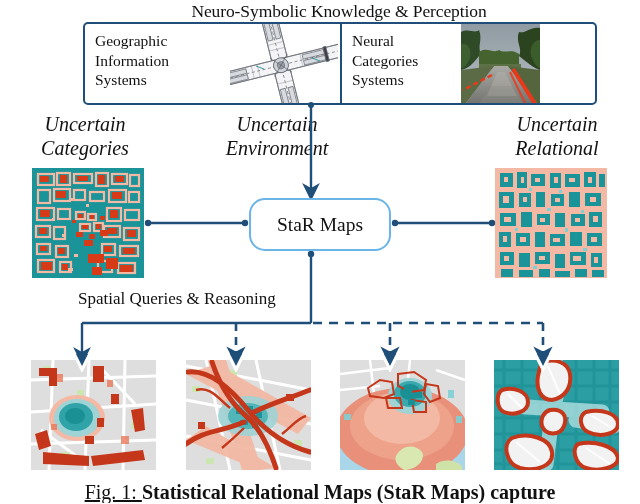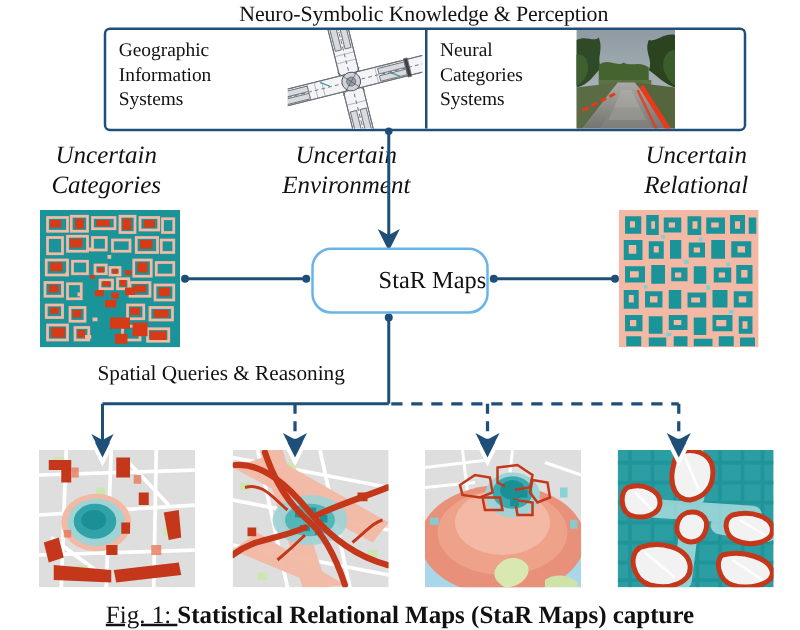--- a/index.html
+++ b/index.html
@@ -104,21 +104,21 @@
   
   #star-node {
     left: 249px; top: 198px;
     width: 142px; height: 53px;
     border: 2.4px solid #6ab4e8;
     border-radius: 16px;
     background: #ffffff;
     box-sizing: border-box;
     display: flex;
     align-items: center;
-    justify-content: flex-end;
+    justify-content: center;
     z-index: 5;
   }
   #star-node-label {
     font-size: 19.5px;
     white-space: nowrap;
   }
 
   
   #label-spatial-queries {
     left: 76px; top: 289px;

